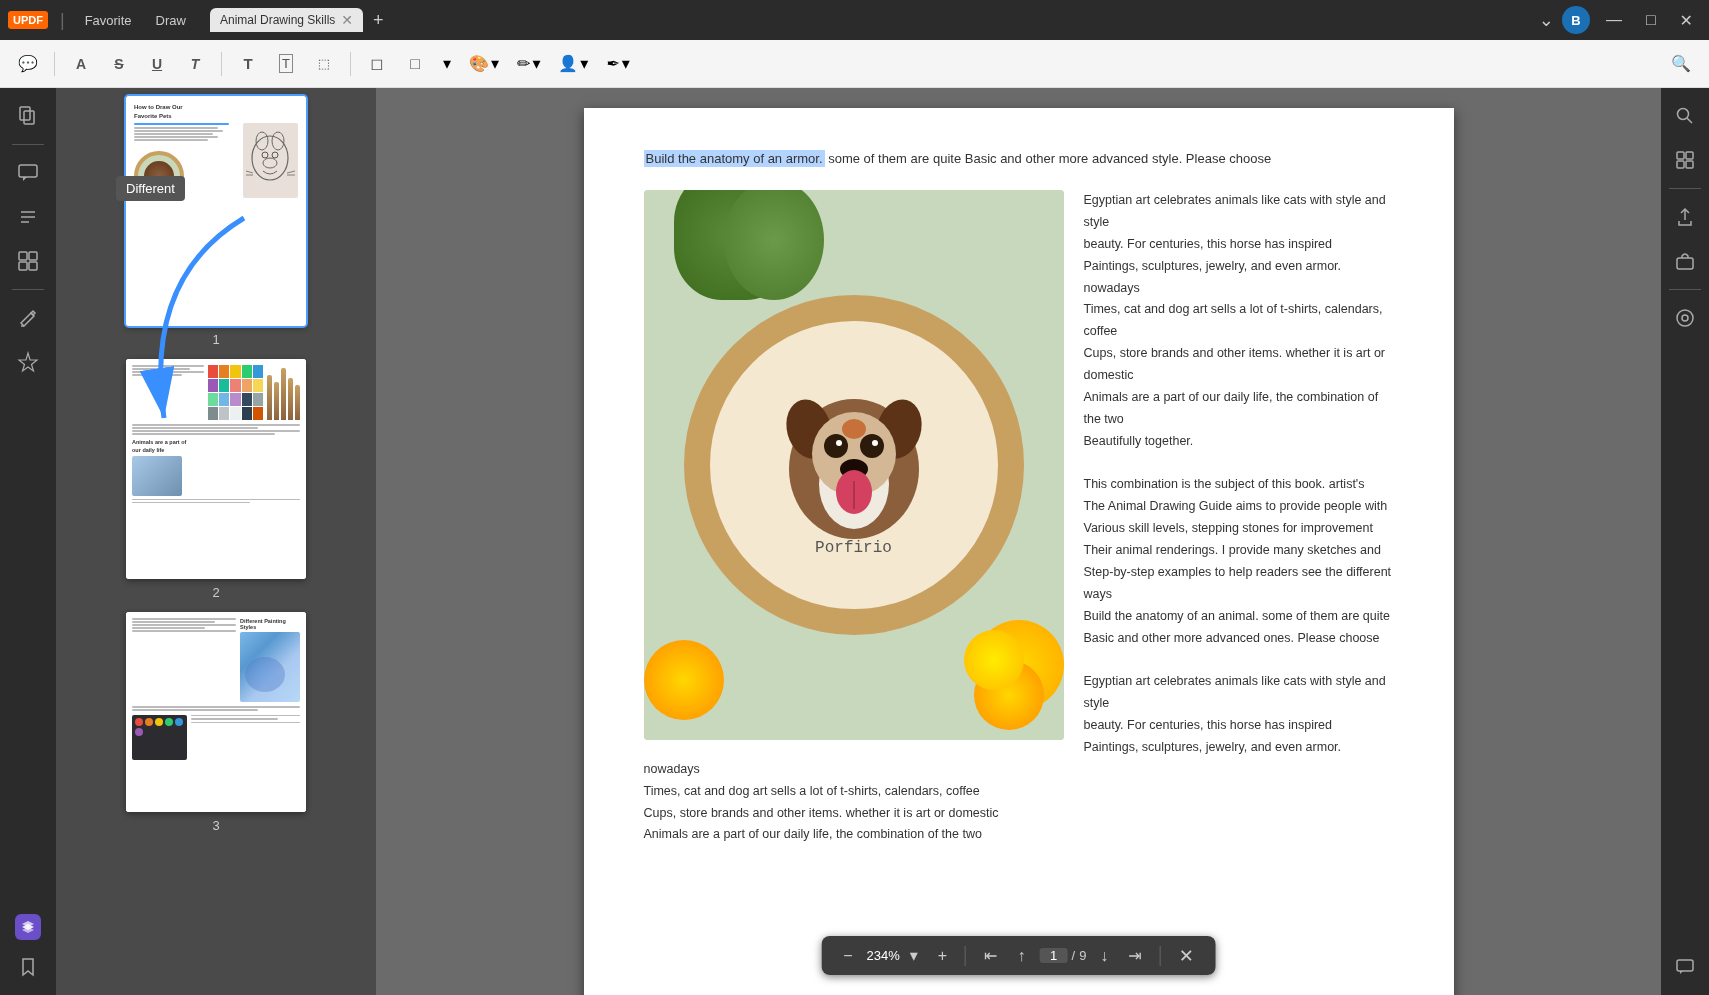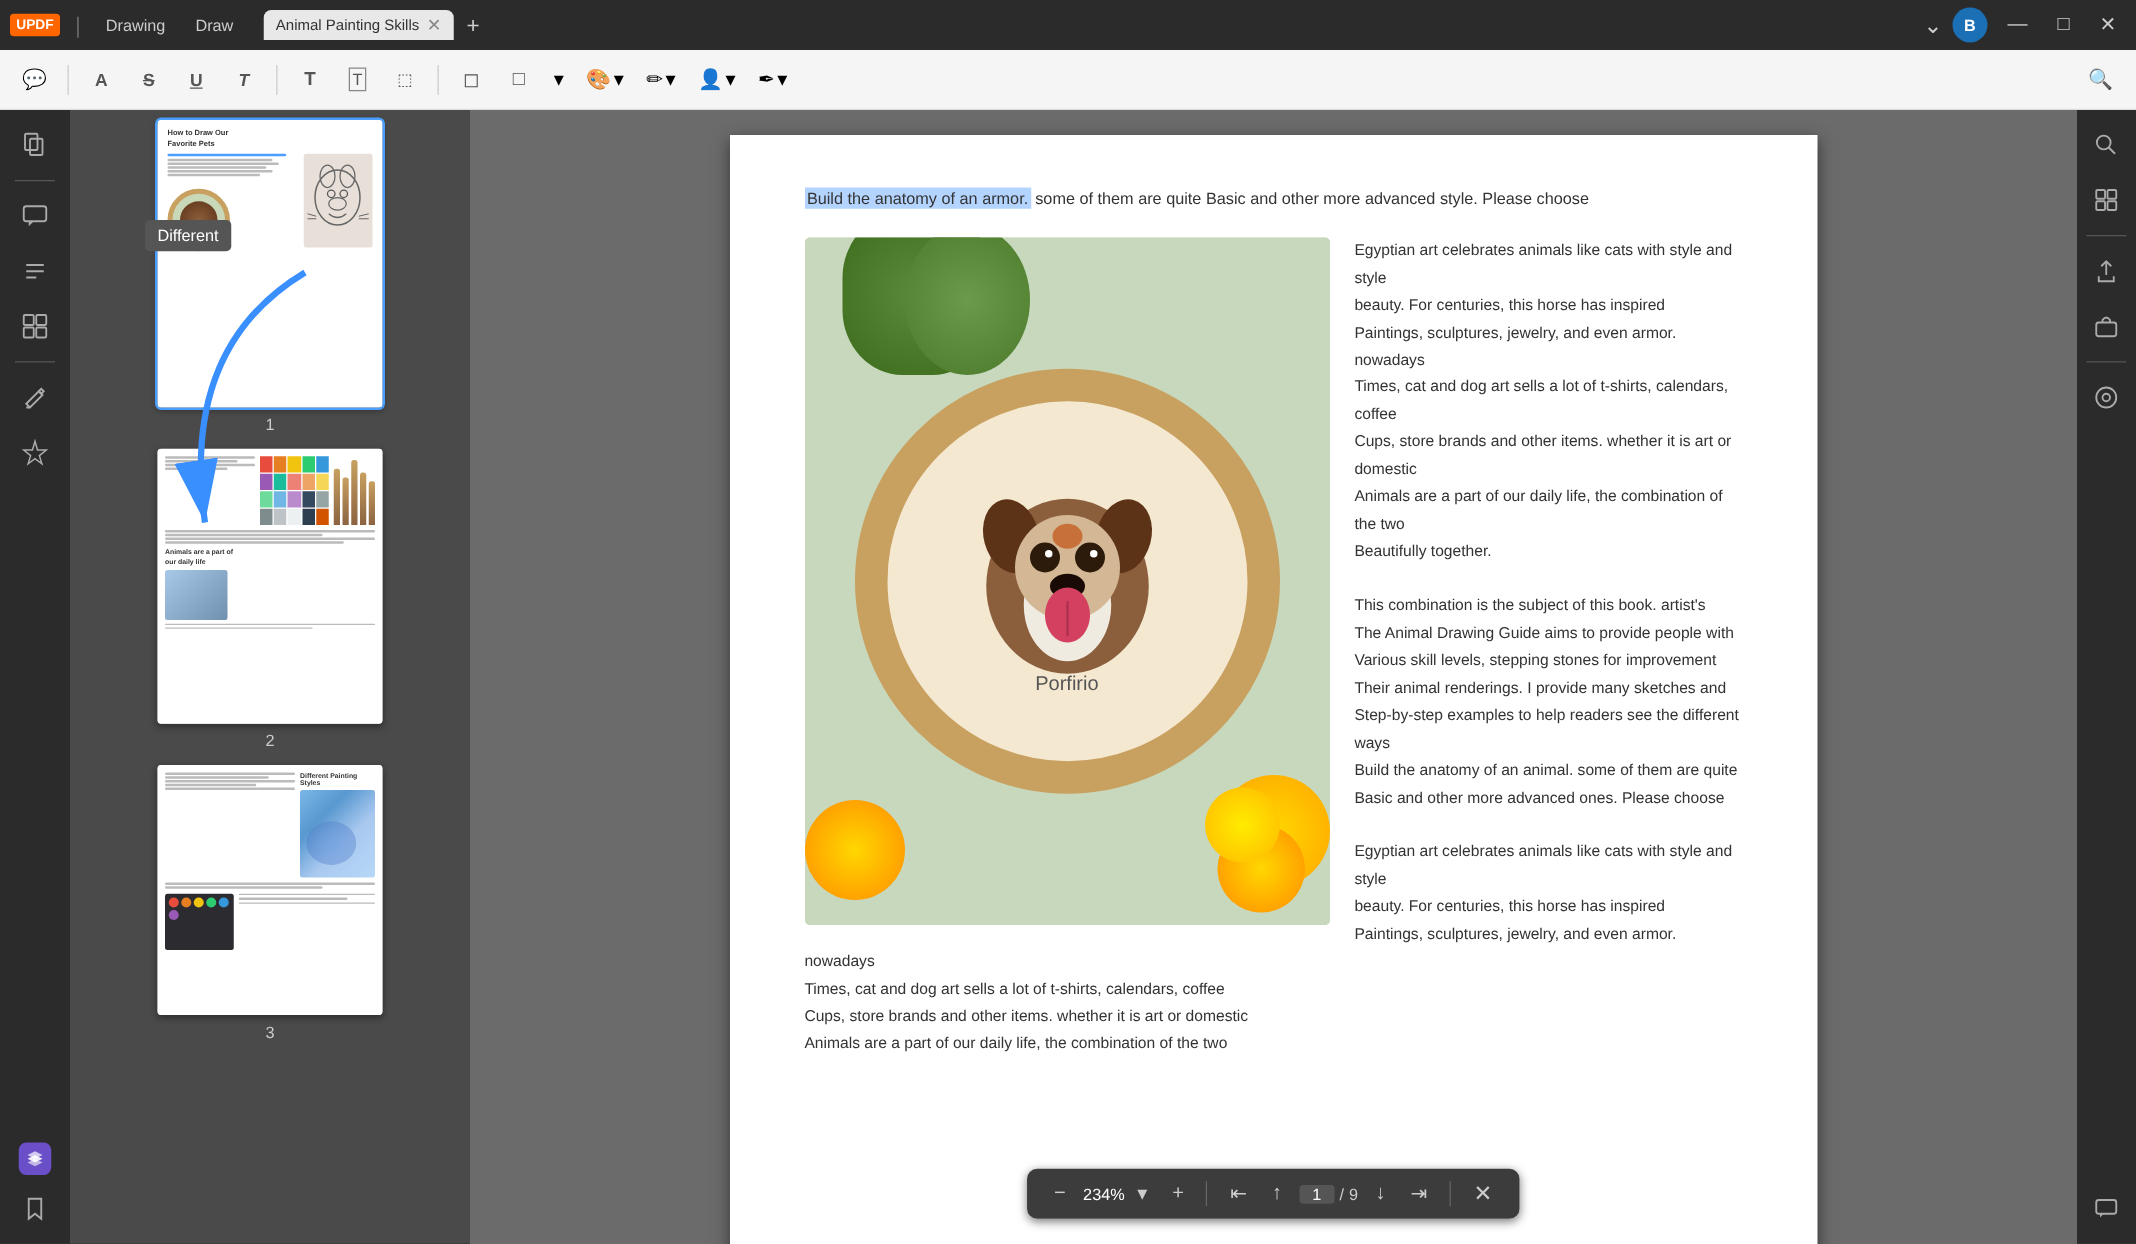--- a/index.html
+++ b/index.html
@@ -219,25 +219,25 @@
     }
 
     .clearfix::after { content: ''; display: table; clear: both; }
   </style>
 </head>
 <body>
 
 <div class="titlebar">
   <span class="updf-logo-icon">UPDF</span>
   <span class="titlebar-sep">|</span>
-  <span class="titlebar-menu">Drawing</span>
+  <span class="titlebar-menu">Favorite</span>
   <span class="titlebar-menu">Draw</span>
   <div class="titlebar-tabs">
     <div class="tab active">
-      <span>Animal Painting Skills</span>
+      <span>Animal Drawing Skills</span>
       <span class="tab-close">✕</span>
     </div>
     <span class="tab-add">+</span>
   </div>
   <div class="titlebar-spacer"></div>
   <div class="titlebar-actions">
     <span class="titlebar-dropdown">⌄</span>
     <div class="avatar">B</div>
     <span class="win-btn">—</span>
     <span class="win-btn">□</span>
@@ -573,21 +573,21 @@
 
                     <ellipse cx="90" cy="95" rx="14" ry="10" fill="#1a0a05"></ellipse>
 
                     <ellipse cx="90" cy="118" rx="18" ry="22" fill="#d44060"></ellipse>
                     <line x1="90" y1="107" x2="90" y2="135" stroke="#b03050" stroke-width="2"></line>
 
                     <ellipse cx="90" cy="55" rx="12" ry="10" fill="#c8703a"></ellipse>
                   </svg>
                 </div>
 
-                <div style="font-family:Liberation Sans, sans-serif;font-size:16px;color:#555;margin-top:-15px;">Porfirio</div>
+                <div style="font-family:Liberation Mono, monospace;font-size:16px;color:#555;margin-top:-15px;">Porfirio</div>
               </div>
             </div>
           </div>
         </div>
 
         <div style="font-size:12.5px;color:#333;line-height:1.75;">
           <p>Egyptian art celebrates animals like cats with style and style</p>
           <p>beauty. For centuries, this horse has inspired</p>
           <p>Paintings, sculptures, jewelry, and even armor. nowadays</p>
           <p>Times, cat and dog art sells a lot of t-shirts, calendars, coffee</p>

